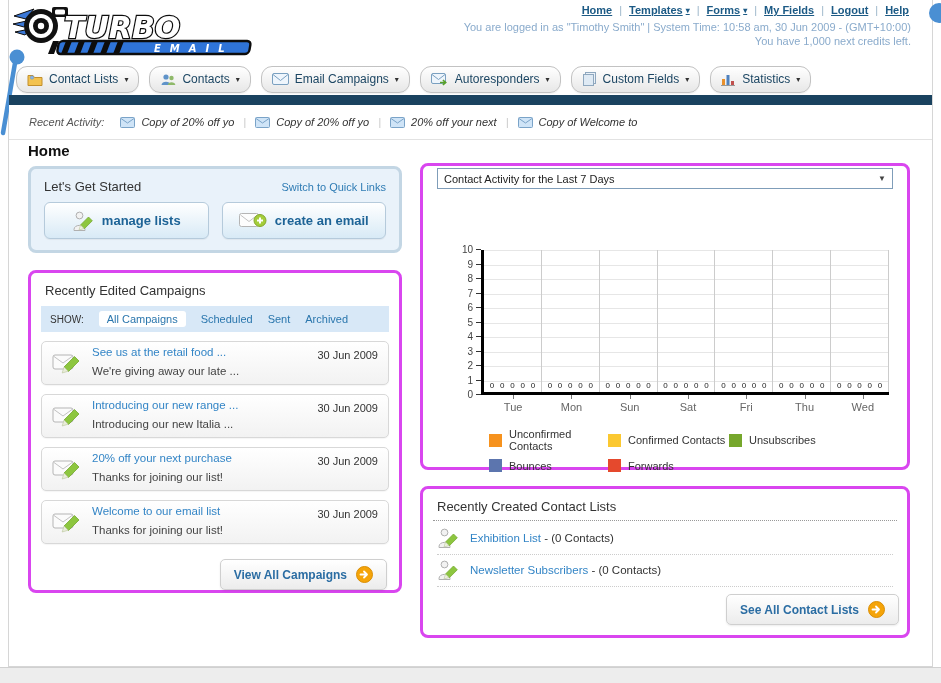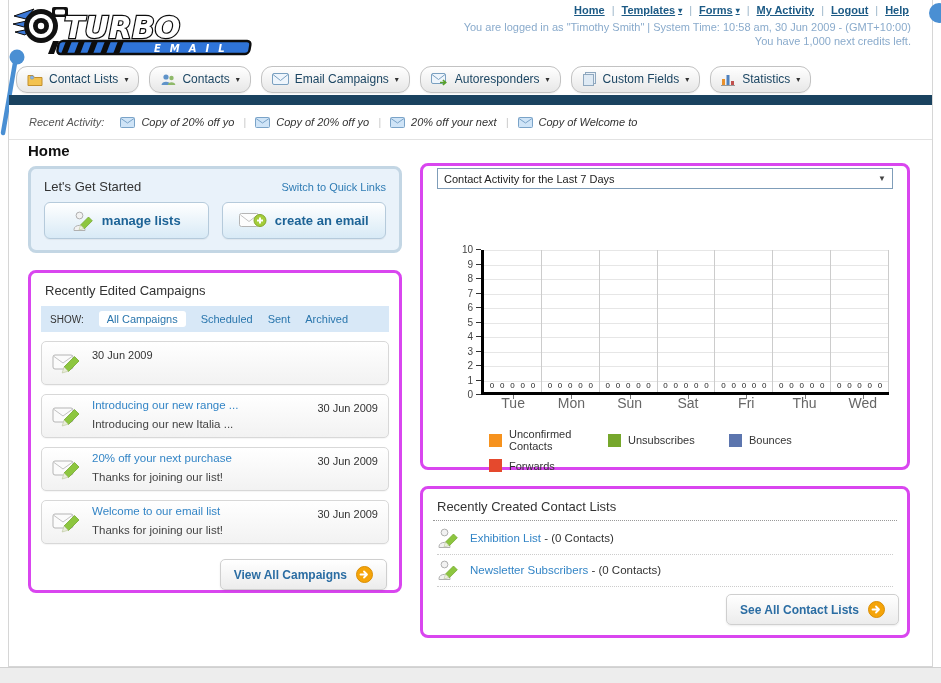--- a/index.html
+++ b/index.html
@@ -66,21 +66,21 @@
   .chart-flex{display:flex;}
   .y-axis{width:30px;height:145px;position:relative;}
   .ylab{position:absolute;right:8px;font-size:10px;color:#444;}
   .ytick{position:absolute;right:0;width:5px;height:1px;background:#333;}
   .plot{width:408px;height:145px;position:relative;border-left:3px solid #000;border-bottom:3px solid #000;}
   .hgrid{position:absolute;left:0;right:0;height:1px;background:#e6e6e6;}
   .groups{position:absolute;left:0;top:0;right:0;bottom:0;display:flex;}
   .group{flex:1;border-right:1px solid #ccc;position:relative;}
   .zeros{position:absolute;bottom:2px;left:0;right:0;display:flex;justify-content:space-evenly;font-size:8px;color:#222;}
   .day-labels{margin-left:33px;width:408px;display:flex;}
-  .day{flex:1;text-align:center;font-size:14px;color:#666;position:relative;}
+  .day{flex:1;text-align:center;font-size:11px;color:#666;position:relative;padding-top:6px;}
   .day::before{content:"";position:absolute;left:50%;top:0;width:1px;height:4px;background:#777;}
   .legend{position:absolute;left:66px;top:262px;display:grid;grid-template-columns:119px 121px auto;gap:7px 0;font-size:11px;color:#333;}
   .leg-item{display:flex;align-items:center;gap:7px;}
   .swatch{width:13px;height:13px;display:inline-block;flex:none;}
 
   
   .contact-panel{left:420px;top:486px;width:490px;height:152px;}
   .dotted{border-bottom:1px dotted #999;margin:0 10px;}
   .cl-items{padding:2px 14px 0;}
   .cl-item{display:flex;align-items:center;gap:9px;padding:4px 0 5px;border-bottom:1px dotted #ccc;font-size:11.5px;}
@@ -125,21 +125,21 @@
 </svg>
 <div class="beacon"></div>
 
 <nav class="top-nav">
     <a class="nav-link">Home</a>
     <span class="sep">|</span>
     <a class="nav-link">Templates <span class="caret">▾</span></a>
     <span class="sep">|</span>
     <a class="nav-link">Forms <span class="caret">▾</span></a>
     <span class="sep">|</span>
-    <a class="nav-link">My Activity</a>
+    <a class="nav-link">My Fields</a>
     <span class="sep">|</span>
     <a class="nav-link">Logout</a>
     <span class="sep">|</span>
     <a class="nav-link">Help</a>
   </nav>
 <div class="login-info">You are logged in as "Timothy Smith" | System Time: 10:58 am, 30 Jun 2009 - (GMT+10:00)</div>
 <div class="credits-info">You have 1,000 next credits left.</div>
 
 <div class="tab-bar">
     <div class="tab">
@@ -302,20 +302,21 @@
   <div class="camp-rows" id="camp-rows">
       <div class="camp-row">
     <span class="camp-icon">
           <svg width="30" height="24" viewBox="0 0 30 24">
             <rect x="1" y="4" width="20" height="14" rx="2" fill="#fbfbfb" stroke="#b5b5b5"></rect>
             <path d="M2 5.5 L11 12 L20 5.5" fill="none" stroke="#c2c2c2"></path>
             <path d="M12 16 L22.5 5.5 l4.5 4.5 L16.5 20.5 z" fill="#8dc63f" stroke="#74a82f" stroke-width="0.8"></path>
             <path d="M12 16 l-1.8 6 6-1.8 z" fill="#e9edda" stroke="#b9c49a" stroke-width="0.6"></path>
           </svg>
         </span>
+    <span class="camp-text"><a class="camp-title">See us at the retail food ...</a><span class="camp-sub">We're giving away our late ...</span></span>
     <span class="camp-date">30 Jun 2009</span>
   </div>
       <div class="camp-row">
     <span class="camp-icon">
           <svg width="30" height="24" viewBox="0 0 30 24">
             <rect x="1" y="4" width="20" height="14" rx="2" fill="#fbfbfb" stroke="#b5b5b5"></rect>
             <path d="M2 5.5 L11 12 L20 5.5" fill="none" stroke="#c2c2c2"></path>
             <path d="M12 16 L22.5 5.5 l4.5 4.5 L16.5 20.5 z" fill="#8dc63f" stroke="#74a82f" stroke-width="0.8"></path>
             <path d="M12 16 l-1.8 6 6-1.8 z" fill="#e9edda" stroke="#b9c49a" stroke-width="0.6"></path>
           </svg>
@@ -479,20 +480,24 @@
         <span class="day">Thu</span>
         <span class="day">Wed</span>
       </div>
   </div>
   <div class="legend">
       <span class="leg-item">
         <i class="swatch" style="background:#F6921E"></i>
         <span>Unconfirmed Contacts</span>
       </span>
       <span class="leg-item">
+        <i class="swatch" style="background:#FBC831"></i>
+        <span>Confirmed Contacts</span>
+      </span>
+      <span class="leg-item">
         <i class="swatch" style="background:#76A72C"></i>
         <span>Unsubscribes</span>
       </span>
       <span class="leg-item">
         <i class="swatch" style="background:#5C75AE"></i>
         <span>Bounces</span>
       </span>
       <span class="leg-item">
         <i class="swatch" style="background:#E5492D"></i>
         <span>Forwards</span>

